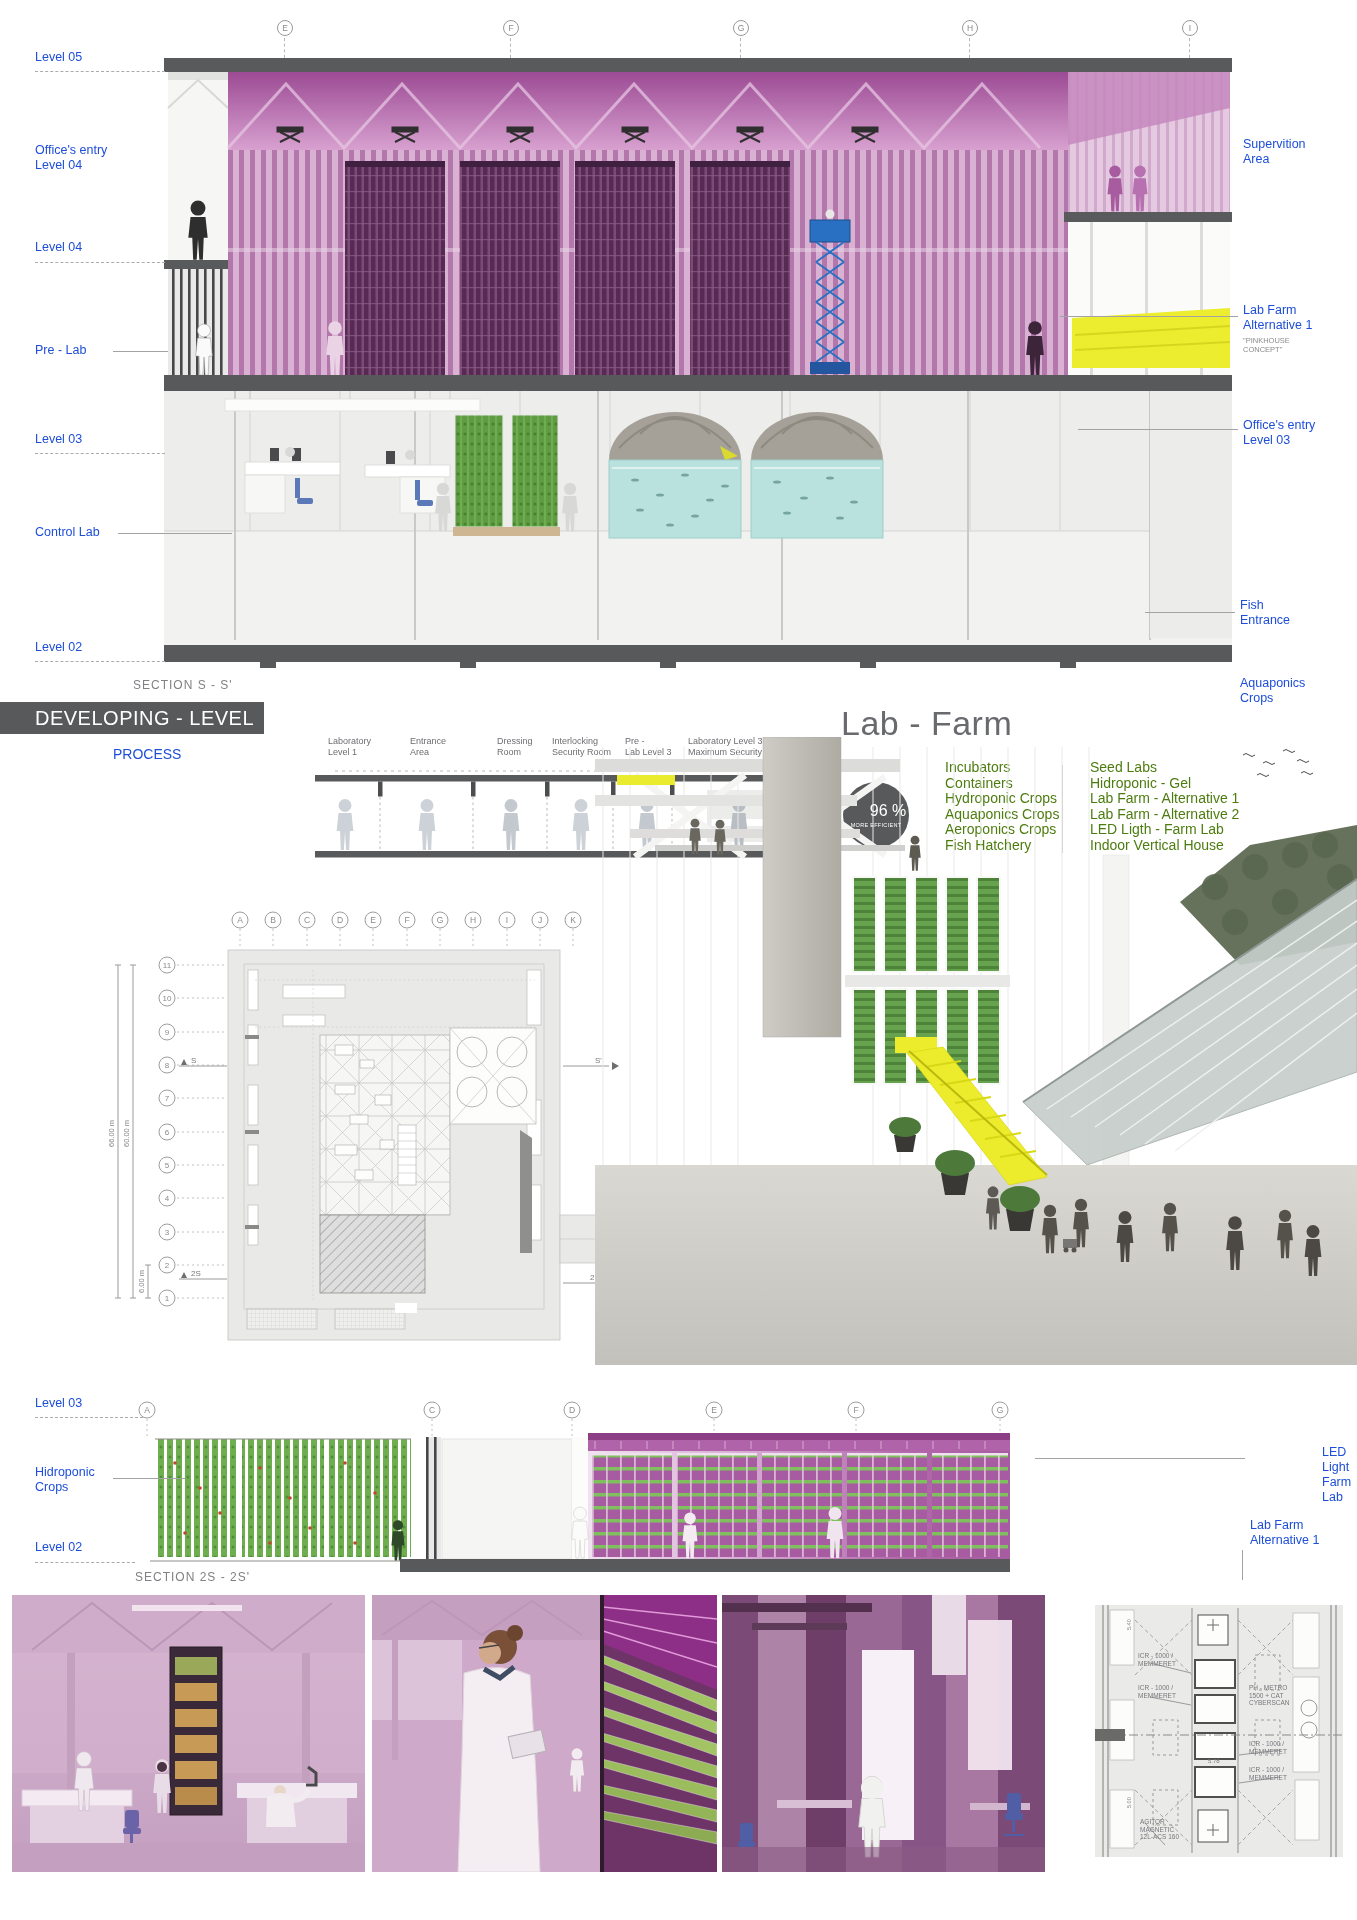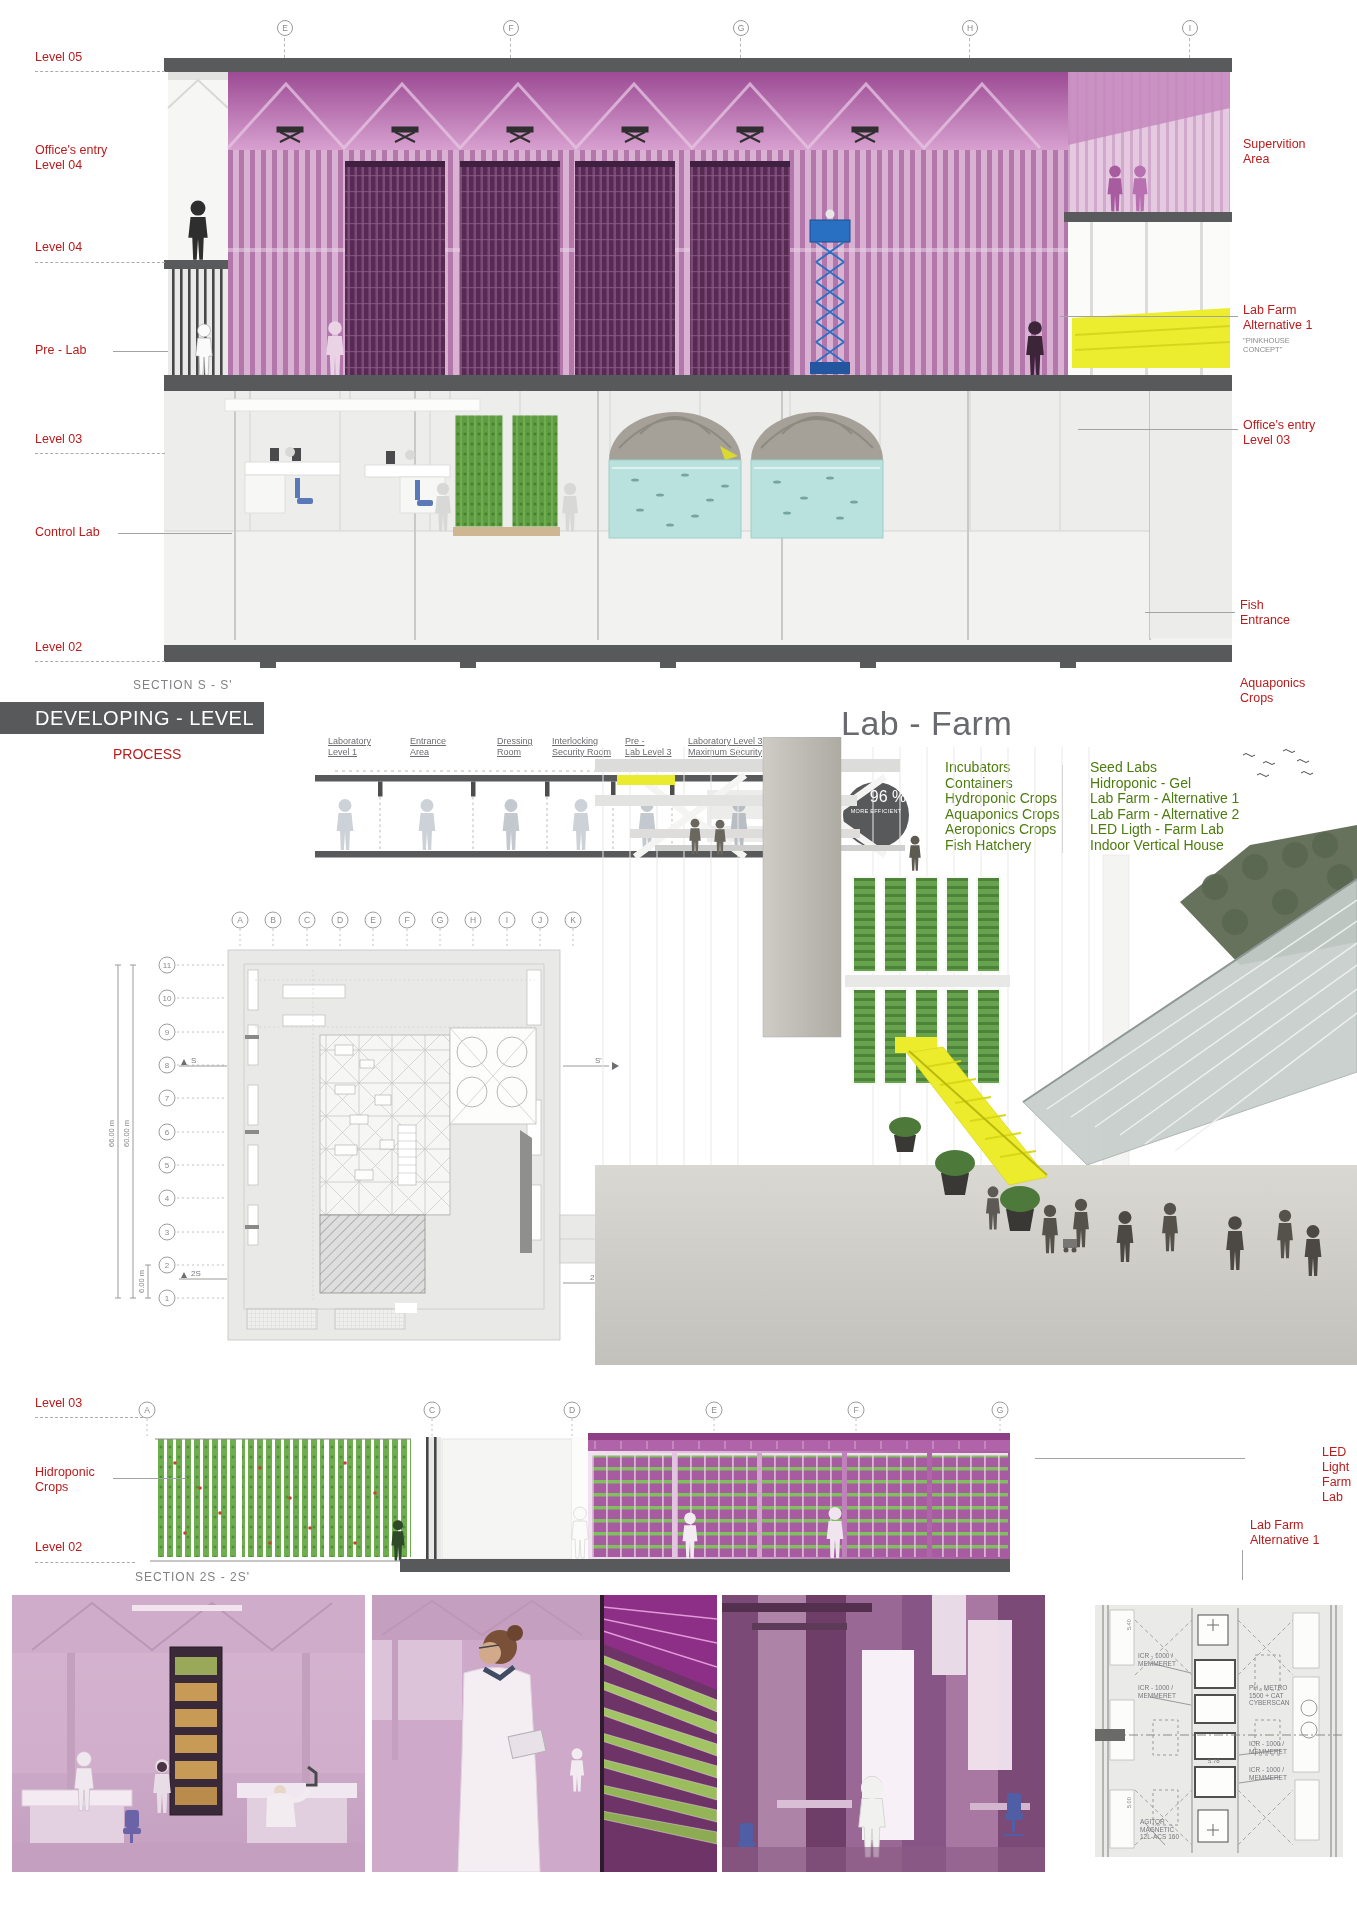--- a/index.html
+++ b/index.html
@@ -1,32 +1,32 @@
 <!DOCTYPE html>
 <html><head>
 <meta charset="utf-8">
 <style>
   html,body{margin:0;padding:0;background:#fff;}
   body{width:1357px;height:1920px;position:relative;overflow:hidden;
        font-family:"Liberation Sans",sans-serif;color:#6d6e71;}
   .abs{position:absolute;}
-  .lbl{font-size:12.5px;line-height:15px;color:#b91c1c;white-space:pre-line;}
-  .sm{font-size:9px;line-height:10.5px;color:#6d6e71;white-space:pre-line;text-decoration:underline;}
+  .lbl{font-size:12.5px;line-height:15px;color:#1d4ed8;white-space:pre-line;}
+  .sm{font-size:9px;line-height:10.5px;color:#6d6e71;white-space:pre-line;}
   .tiny{font-size:6.5px;line-height:7.5px;color:#76777a;white-space:pre-line;}
   .dash{border-top:1px dashed #ababab;height:0;}
   .lead{background:#a3a3a3;height:1px;}
   .vlead{background:#a3a3a3;width:1px;}
   .stem{border-left:1px dashed #b5b5b3;width:0;}
   .gbub{width:14px;height:14px;border:1px solid #9a9a9a;border-radius:50%;
         font-size:8.5px;line-height:14px;text-align:center;color:#8a8a8a;background:#fff;}
   .banner{background:#58595b;color:#fff;font-size:20px;letter-spacing:.5px;
           line-height:32px;padding-left:35px;}
   .bigtitle{font-size:34px;font-weight:400;color:#696a6d;letter-spacing:.5px;}
   .circ{background:#58595b;border-radius:50%;color:#fff;text-align:center;}
-  .circ .v{font-size:16px;margin-top:6px;padding-left:24px;}
+  .circ .v{font-size:16px;margin-top:20px;padding-left:24px;}
   .circ .c{font-size:5.5px;letter-spacing:.3px;margin-top:2px;}
   .list div{font-size:14px;line-height:15.5px;color:#4d7c0f;}
   .caption{font-size:12px;letter-spacing:1px;color:#808184;}
   .rot{transform:rotate(-90deg);transform-origin:left top;font-size:7.5px;color:#85868a;}
 </style>
 </head>
 <body>
 
 <svg width="0" height="0" style="position:absolute">
 <defs>

